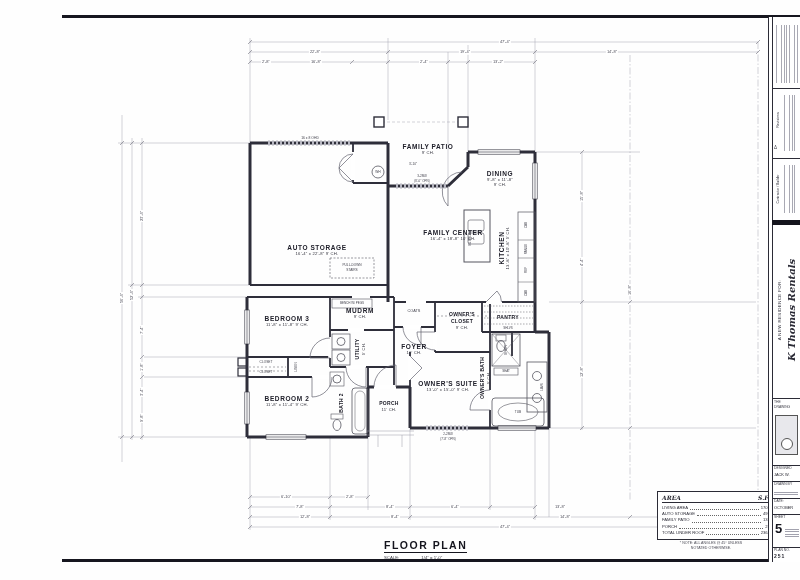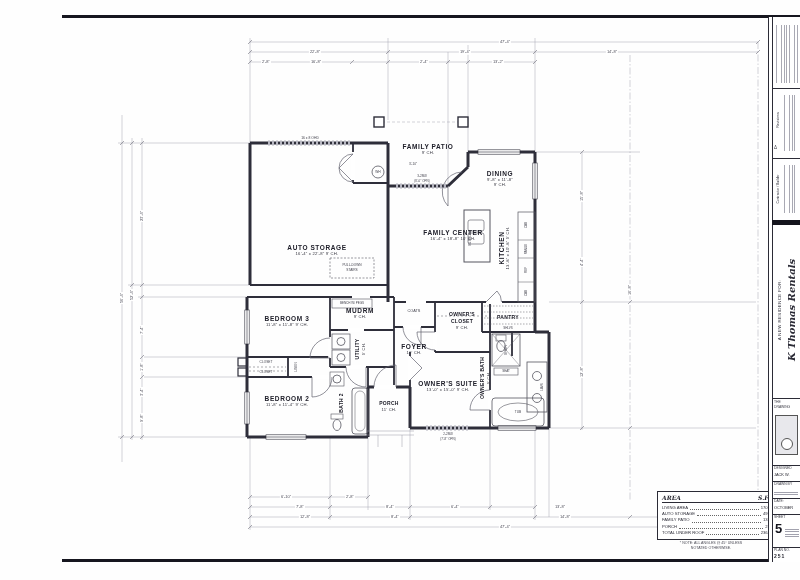--- a/index.html
+++ b/index.html
@@ -320,20 +320,27 @@
   <span class="dim" style="left:390px;top:507px">8'-4"</span>
   <span class="dim" style="left:455px;top:507px">6'-4"</span>
   <span class="dim" style="left:560px;top:507px">13'-8"</span>
   <span class="dim" style="left:305px;top:517px">12'-8"</span>
   <span class="dim" style="left:395px;top:517px">8'-4"</span>
   <span class="dim" style="left:565px;top:517px">14'-8"</span>
   <span class="dim" style="left:682px;top:517px">8'-8"</span>
   <span class="dim" style="left:505px;top:527px">47'-4"</span>
   <span class="dim" style="left:700px;top:497px">6'-10"</span>
 
+  <div id="plan-title">
+    <div class="pt-text">FLOOR PLAN</div>
+    <div class="pt-scale">
+      <span>SCALE:</span>
+      <span>1/4" = 1'-0"</span>
+    </div>
+  </div>
 
   <div id="area-table">
     <div class="at-head">
       <span>AREA</span>
       <span>S.F.</span>
     </div>
     <div class="at-row">
       <span>LIVING AREA</span>
         <span class="at-fill"></span>
         <span>1702</span>

